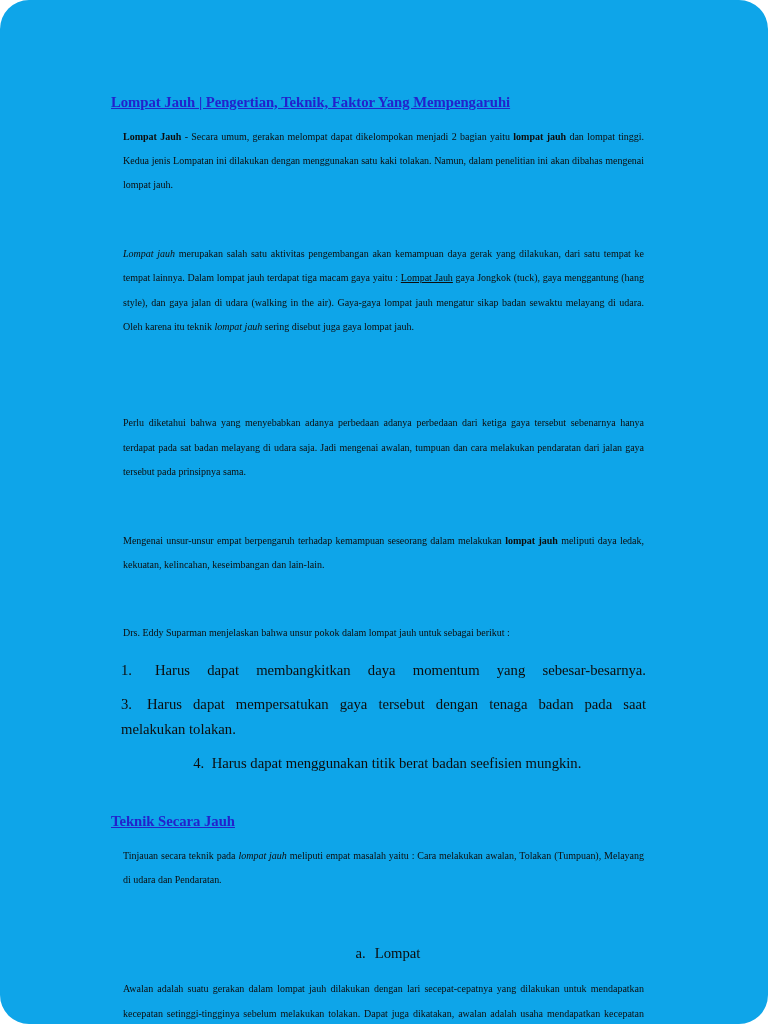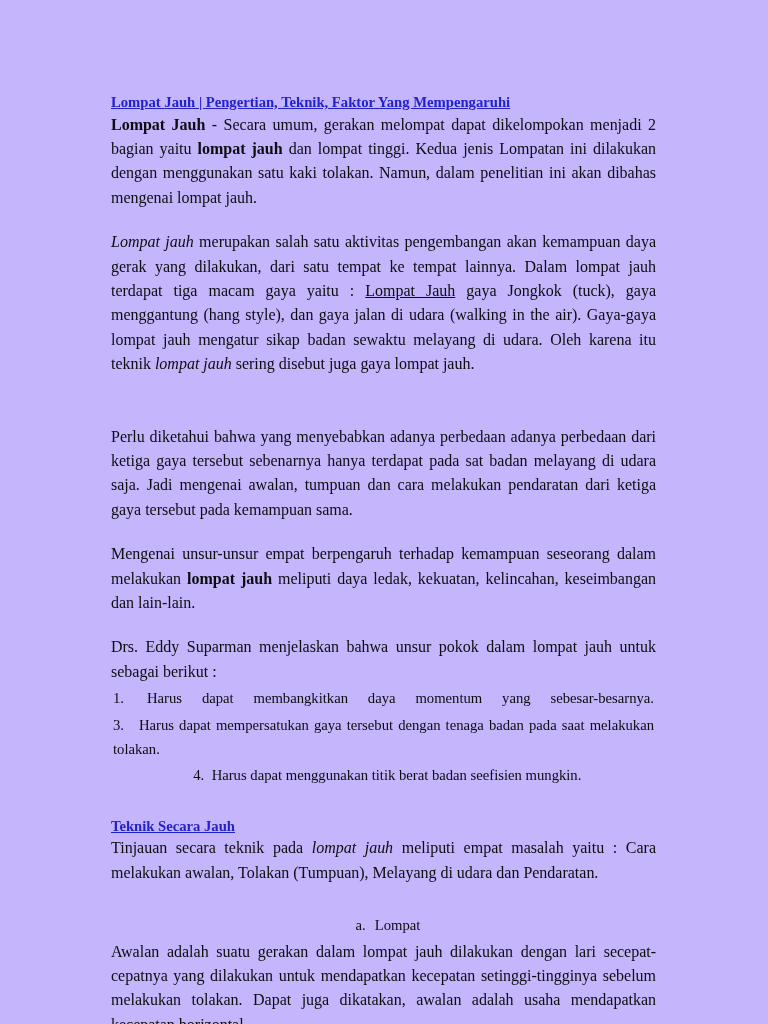--- a/index.html
+++ b/index.html
@@ -11,55 +11,56 @@
     width: 768px;
     height: 1024px;
     overflow: hidden;
     font-family: "Liberation Serif", "DejaVu Serif", serif;
     color: #0d0d0d;
   }
   .page {
     position: relative;
     width: 768px;
     height: 1024px;
-    background: #c4b5fd;
+    background: #0ea5e9;
     box-sizing: border-box;
     padding: 92px 112px 0 111px;
+    border-radius: 29px;
   }
   .doc-body {
     width: 545px;
   }
   .heading-link {
     font-size: 14.7px;
     font-weight: bold;
     color: #2222cc;
     text-decoration: underline;
     line-height: 20.5px;
     margin: 0;
     display: block;
     letter-spacing: -0.02px;
   }
   p.para {
-    font-size: 16px;
+    font-size: 10px;
     line-height: 24.4px;
-    margin: 0;
+    margin: 12px;
     text-align: justify;
     text-justify: inter-word;
     letter-spacing: -0.01px;
   }
   .b { font-weight: bold; }
   .i { font-style: italic; }
   .u { text-decoration: underline; }
   .gap-sm { height: 20px; }
   .gap-md { height: 26px; }
   .gap-lg { height: 48px; }
   .list-item {
     font-size: 14.7px;
     line-height: 24.4px;
-    margin: 2px;
+    margin: 10px;
     text-align: justify;
     text-justify: inter-word;
     letter-spacing: -0.01px;
   }
   .list-item.spread {
     text-align-last: justify;
   }
   .list-item.plain {
     text-align: center;
   }
@@ -85,21 +86,21 @@
     <a class="heading-link" href="#">Lompat Jauh | Pengertian, Teknik, Faktor Yang Mempengaruhi</a>
 
     <p class="para"><span class="b">Lompat Jauh</span><span> - Secara umum, gerakan melompat dapat dikelompokan menjadi 2 bagian yaitu </span><span class="b">lompat jauh</span><span> dan lompat tinggi. Kedua jenis Lompatan ini dilakukan dengan menggunakan satu kaki tolakan. Namun, dalam penelitian ini akan dibahas mengenai lompat jauh.</span></p>
 
     <div class="gap-sm"></div>
 
     <p class="para"><span class="i">Lompat jauh</span><span> merupakan salah satu aktivitas pengembangan akan kemampuan daya gerak yang dilakukan, dari satu tempat ke tempat lainnya. Dalam lompat jauh terdapat tiga macam gaya yaitu : </span><span class="u">Lompat Jauh</span><span> gaya Jongkok (tuck), gaya menggantung (hang style), dan gaya jalan di udara (walking in the air). Gaya-gaya lompat jauh mengatur sikap badan sewaktu melayang di udara. Oleh karena itu teknik </span><span class="i">lompat jauh</span><span> sering disebut juga gaya lompat jauh.</span></p>
 
     <div class="gap-lg"></div>
 
-    <p class="para">Perlu diketahui bahwa yang menyebabkan adanya perbedaan adanya perbedaan dari ketiga gaya tersebut sebenarnya hanya terdapat pada sat badan melayang di udara saja. Jadi mengenai awalan, tumpuan dan cara melakukan pendaratan dari ketiga gaya tersebut pada kemampuan sama.</p>
+    <p class="para">Perlu diketahui bahwa yang menyebabkan adanya perbedaan adanya perbedaan dari ketiga gaya tersebut sebenarnya hanya terdapat pada sat badan melayang di udara saja. Jadi mengenai awalan, tumpuan dan cara melakukan pendaratan dari jalan gaya tersebut pada prinsipnya sama.</p>
 
     <div class="gap-sm"></div>
 
     <p class="para"><span>Mengenai unsur-unsur empat berpengaruh terhadap kemampuan seseorang dalam melakukan </span><span class="b">lompat jauh</span><span> meliputi daya ledak, kekuatan, kelincahan, keseimbangan dan lain-lain.</span></p>
 
     <div class="gap-sm"></div>
 
     <p class="para">Drs. Eddy Suparman menjelaskan bahwa unsur pokok dalam lompat jauh untuk sebagai berikut :</p>
 
     <p class="list-item spread"><span class="num">1.</span><span>Harus dapat membangkitkan daya momentum yang sebesar-besarnya.</span></p>

